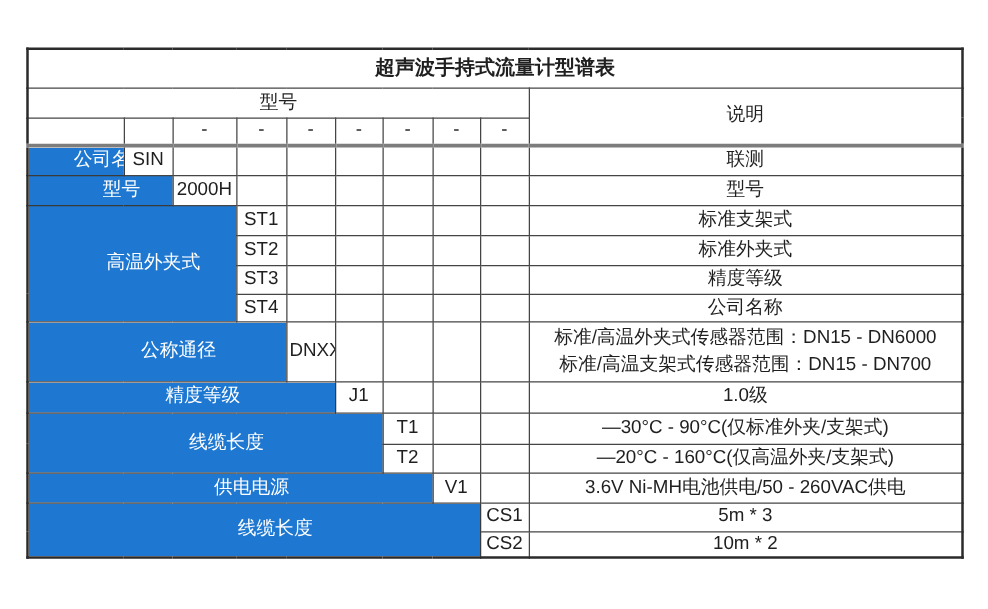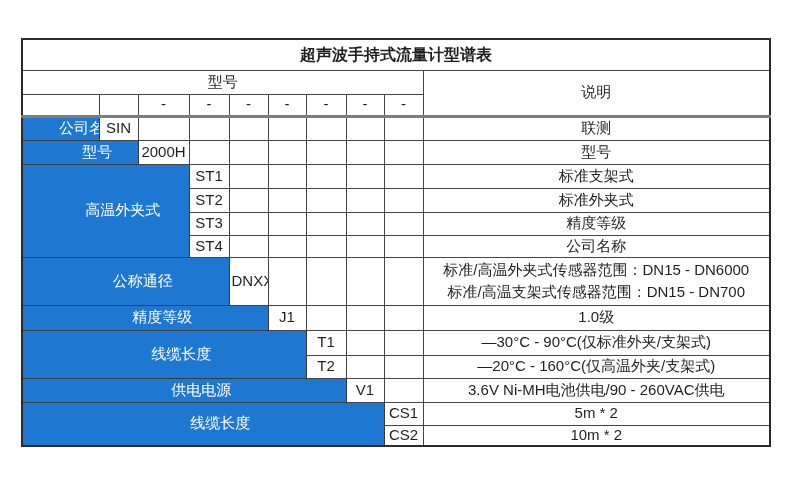--- a/index.html
+++ b/index.html
@@ -169,26 +169,26 @@
     <td>T2</td>
     <td></td>
     <td></td>
     <td>—20°C - 160°C(仅高温外夹/支架式)</td>
   </tr>
 
   <tr class="h24">
     <td class="blue" colspan="7">供电电源</td>
     <td>V1</td>
     <td></td>
-    <td>3.6V Ni-MH电池供电/90 - 260VAC供电</td>
+    <td>3.6V Ni-MH电池供电/50 - 260VAC供电</td>
   </tr>
 
   <tr class="h23">
     <td class="blue" colspan="8" rowspan="2">线缆长度</td>
     <td>CS1</td>
-    <td>5m * 2</td>
+    <td>5m * 3</td>
   </tr>
   <tr class="h21">
     <td>CS2</td>
     <td>10m * 2</td>
   </tr>
 </tbody>
   </table>
 
 </body></html>

